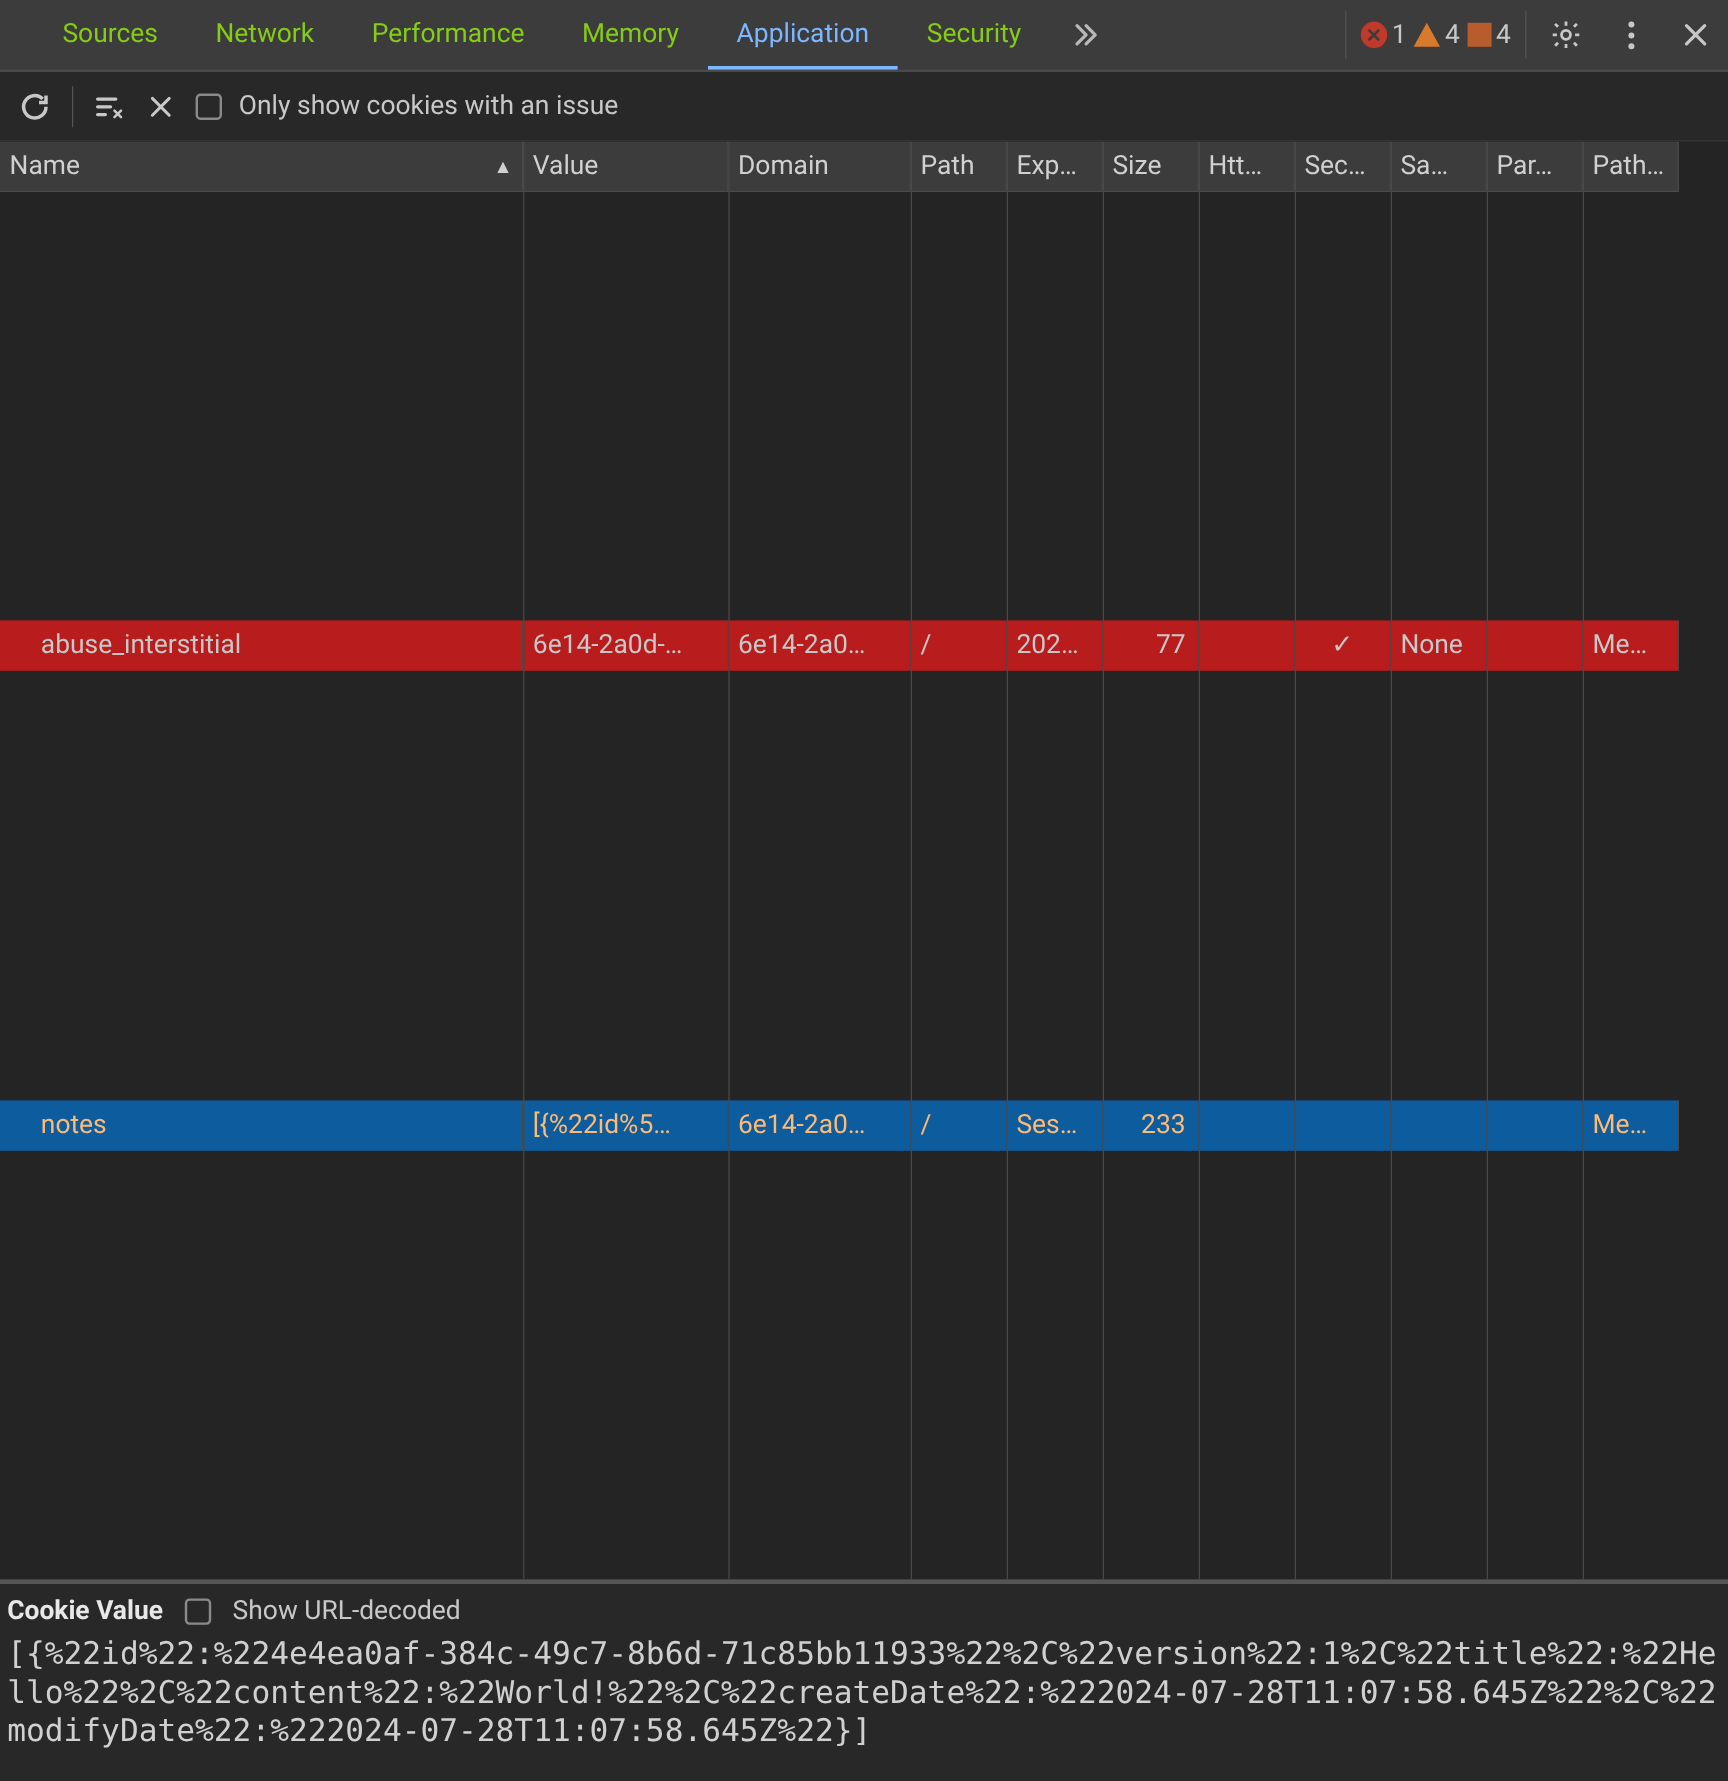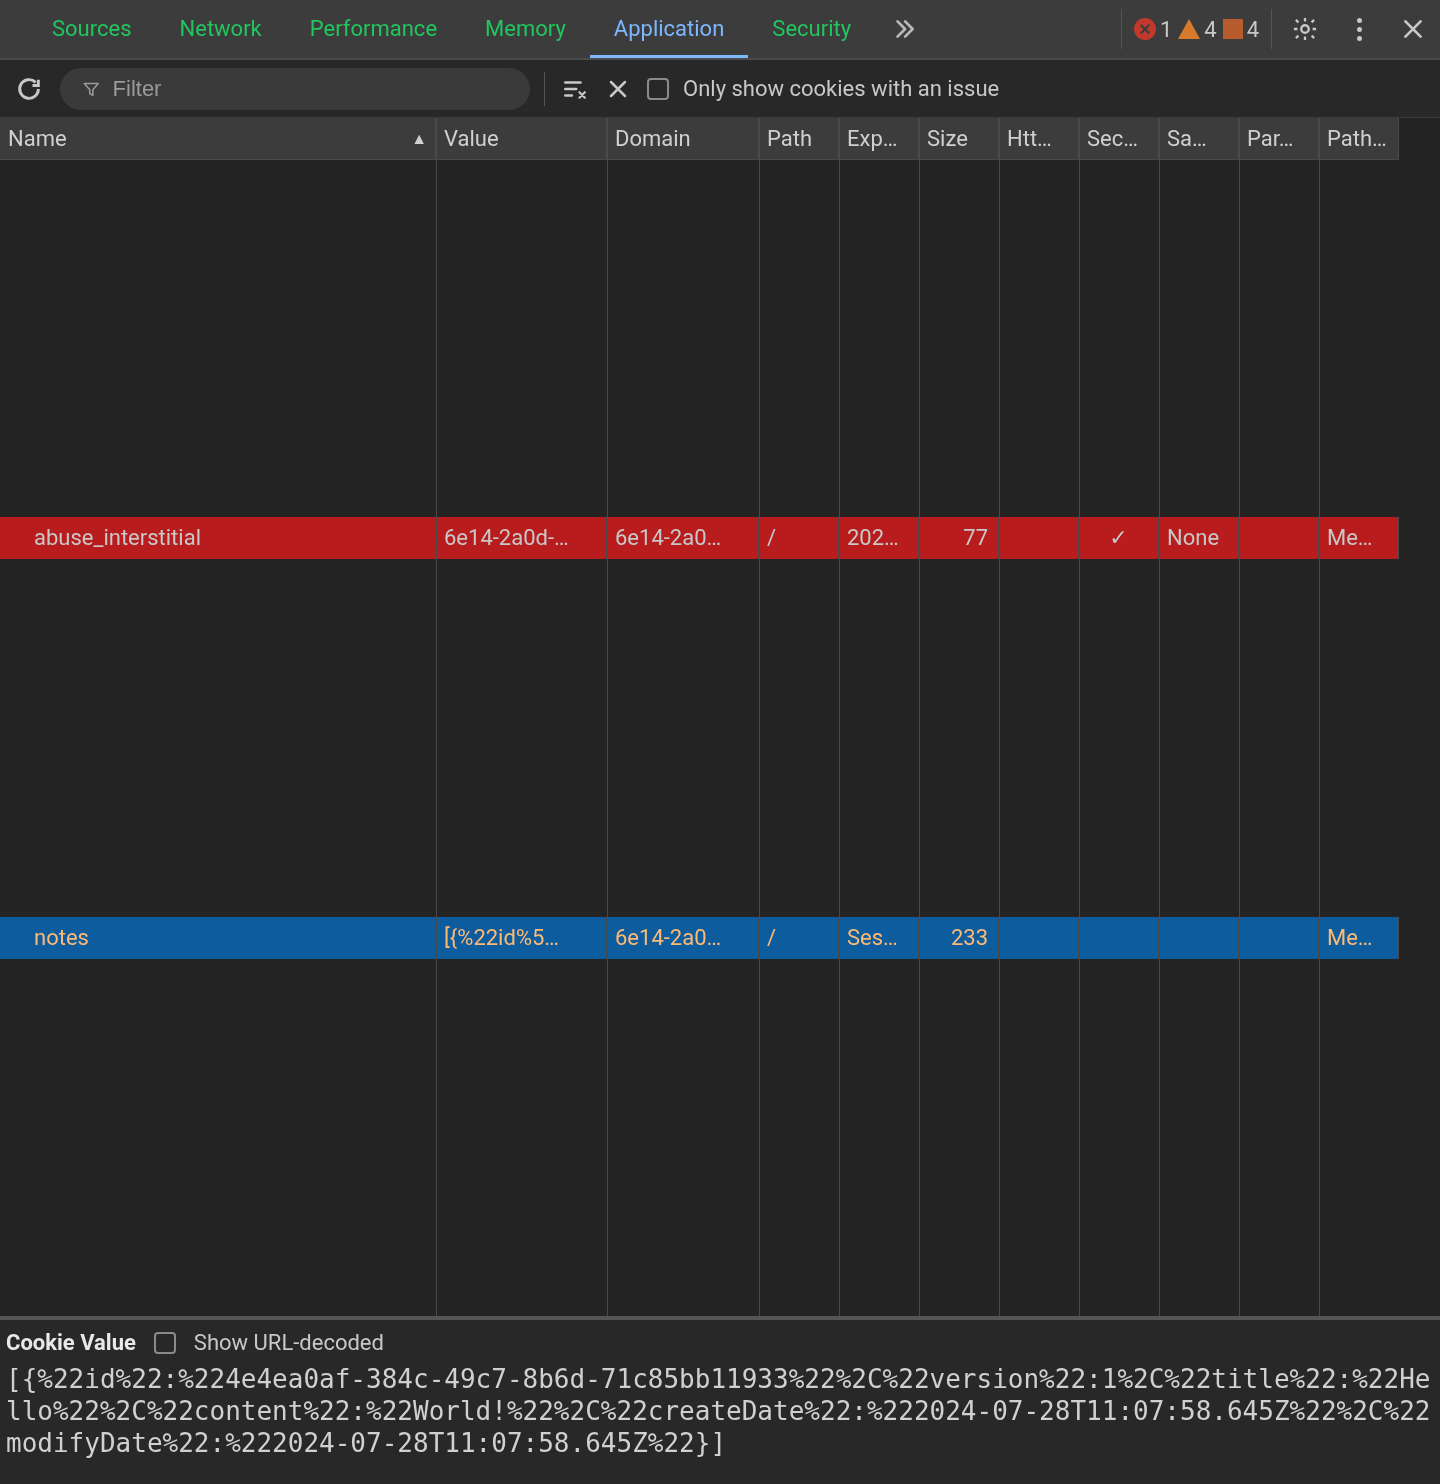--- a/index.html
+++ b/index.html
@@ -20,21 +20,21 @@
     height: 60px;
     background: #3c3c3c;
     border-bottom: 2px solid #4a4a4a;
     padding: 0 10px 0 28px;
   }
   .tabs { display: flex; align-items: center; flex: 0 0 auto; gap: 0; }
   .tab {
     padding: 0 24px;
     height: 58px;
     line-height: 58px;
-    color: #22c55e;
+    color: #84cc16;
     cursor: pointer;
     white-space: nowrap;
   }
   .tab.active {
     color: #7cb7ff;
     border-bottom: 3px solid #7cb7ff;
   }
   .tab-overflow {
     padding: 0 16px;
     display: flex; align-items: center; height: 58px;
@@ -226,26 +226,20 @@
   </div>
 </div>
 
 <div class="toolbar">
   <div class="icon-btn reload-btn">
     <svg width="28" height="28" viewBox="0 0 24 24">
       <path d="M20 12a8 8 0 1 1-2.34-5.66"></path>
       <path d="M20 4v5h-5"></path>
     </svg>
   </div>
-  <div class="filter-pill">
-    <svg width="20" height="20" viewBox="0 0 24 24">
-        <path d="M3 5h18L14 13v7l-4-2v-5L3 5z" stroke="#9a9a9a" stroke-width="2" fill="none" stroke-linejoin="round"></path>
-      </svg>
-    <input type="text" placeholder="Filter" style="">
-  </div>
   <div class="vbar"></div>
   <div class="tool-icon">
     <svg width="26" height="26" viewBox="0 0 24 24">
       <path d="M4 6h14M4 12h10M4 18h6" stroke="#c8c8c8" stroke-width="2.5" stroke-linecap="round"></path>
       <path d="M17 15l5 5M22 15l-5 5" stroke="#c8c8c8" stroke-width="2" stroke-linecap="round"></path>
     </svg>
   </div>
   <div class="tool-icon">
     <svg width="24" height="24" viewBox="0 0 24 24">
         <path d="M5 5l14 14M19 5L5 19" stroke="#c8c8c8" stroke-width="2.5" stroke-linecap="round"></path>

